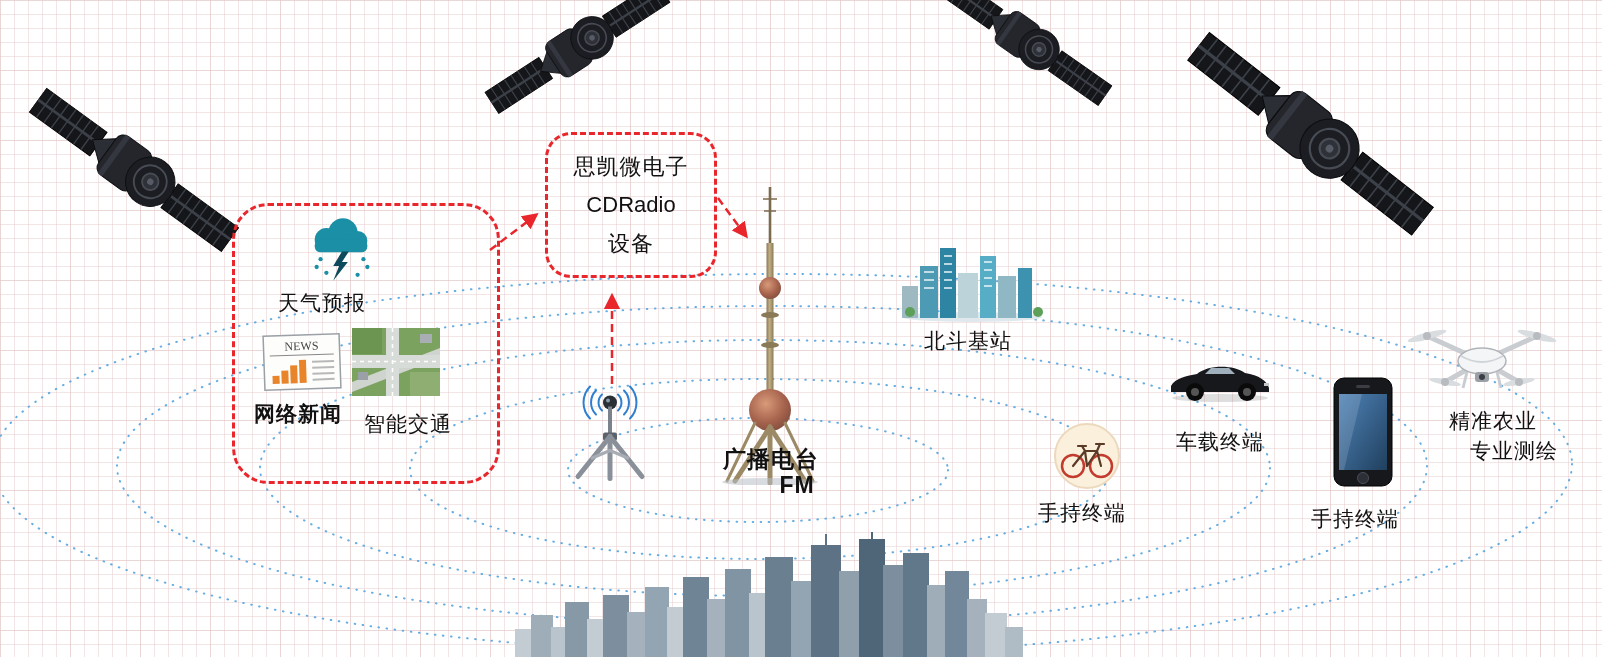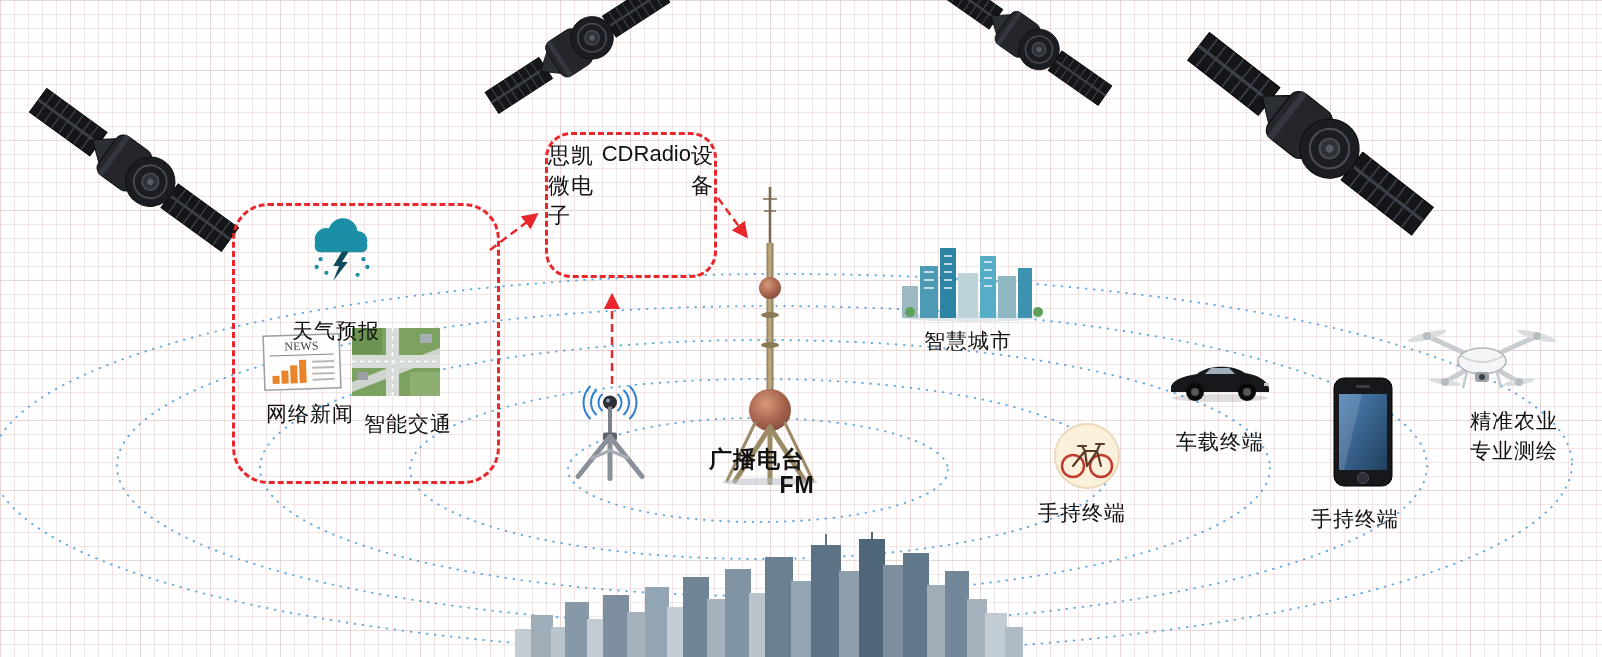--- a/index.html
+++ b/index.html
@@ -19,21 +19,21 @@
   .ellipses{z-index:1;}
   .arrows{z-index:6;}
   .sat{position:absolute;z-index:2;}
   .sat svg{width:100%;height:auto;}
   .redbox{
     position:absolute;border:3px dashed #e8262c;background:transparent;z-index:3;
   }
   .left-box{left:232px;top:203px;width:262px;height:275px;border-radius:36px;}
   .cd-box{
     left:545px;top:132px;width:172px;height:146px;border-radius:26px;z-index:4;
-    display:flex;flex-direction:row;align-items:flex-start;justify-content:space-evenly;
+    display:flex;flex-direction:column;align-items:center;justify-content:space-evenly;
     padding:6px 0;box-sizing:border-box;
   }
   .cd-line{font-size:22px;color:#111;letter-spacing:1px;}
   .cd-line.bold{font-weight:400;letter-spacing:0;}
   .lbl{position:absolute;font-size:21px;color:#111;text-align:center;z-index:5;letter-spacing:1px;white-space:nowrap;}
   .lbl.bold{font-weight:700;font-size:23px;}
   .icon{position:absolute;z-index:4;}
   .icon svg{width:100%;height:100%;}
 </style>
 </head>
@@ -114,21 +114,21 @@
       <g fill="#1b8fa5">
         <circle cx="18" cy="50" r="2.2"></circle>
           <circle cx="14" cy="58" r="2.2"></circle>
           <circle cx="62" cy="50" r="2.2"></circle>
         <circle cx="66" cy="58" r="2.2"></circle>
           <circle cx="24" cy="64" r="2.2"></circle>
           <circle cx="56" cy="66" r="2.2"></circle>
       </g>
     </svg>
   </div>
-  <div class="lbl" style="left:266px;top:289px;width:140px;margin-top:28px;">天气预报</div>
+  <div class="lbl" style="left:252px;top:289px;width:140px;">天气预报</div>
 
   <div class="icon" style="left:262px;top:330px;width:80px;height:64px;">
     <svg viewBox="0 0 80 62">
       <g transform="rotate(-2 40 31)">
         <rect x="2" y="4" width="76" height="54" fill="#fdfdfb" stroke="#9aa0a6" stroke-width="1.5"></rect>
         <text x="40" y="19" text-anchor="middle" font-size="12" font-family="Liberation Serif, serif" fill="#444">NEWS</text>
         <line x1="8" y1="24" x2="72" y2="24" stroke="#888" stroke-width="1"></line>
         <g fill="#e8842a">
           <rect x="10" y="44" width="7" height="8"></rect>
           <rect x="19" y="39" width="7" height="13"></rect>
@@ -137,21 +137,21 @@
         </g>
         <g stroke="#b8b8b8" stroke-width="2">
           <line x1="50" y1="31" x2="72" y2="31"></line>
             <line x1="50" y1="37" x2="72" y2="37"></line>
           <line x1="50" y1="43" x2="72" y2="43"></line>
             <line x1="50" y1="49" x2="72" y2="49"></line>
         </g>
       </g>
     </svg>
   </div>
-  <div class="lbl" style="left:240px;top:400px;width:140px;">网络新闻</div>
+  <div class="lbl" style="left:228px;top:400px;width:140px;font-weight:bold;">网络新闻</div>
 
   <div class="icon" style="left:352px;top:328px;width:88px;height:68px;">
     <svg viewBox="0 0 88 68">
       <rect x="0" y="0" width="88" height="68" fill="#7ca25f"></rect>
       <rect x="0" y="0" width="30" height="26" fill="#6b9550"></rect>
       <rect x="58" y="44" width="30" height="24" fill="#8fae72"></rect>
       <path d="M0,54 L88,20 L88,30 L0,64 Z" fill="#cfd4cf"></path>
       <rect x="34" y="0" width="13" height="68" fill="#d8dcd8"></rect>
       <rect x="0" y="27" width="88" height="13" fill="#d8dcd8"></rect>
       <line x1="40.5" y1="0" x2="40.5" y2="68" stroke="#ffffff" stroke-width="1.5" stroke-dasharray="4 4"></line>
@@ -210,21 +210,21 @@
       <g stroke="#9c8a66" stroke-linecap="round">
         <path d="M65,242 L30,296" stroke-width="5"></path>
         <path d="M65,242 L100,296" stroke-width="5"></path>
         <path d="M65,244 L65,298" stroke-width="5"></path>
         <path d="M50,238 L22,296" stroke-width="3"></path>
         <path d="M80,238 L108,296" stroke-width="3"></path>
       </g>
       <ellipse cx="65" cy="297" rx="48" ry="4" fill="#b8c0c6" opacity="0.55"></ellipse>
     </svg>
   </div>
-  <div class="lbl bold" style="left:682px;top:444px;width:150px;font-family:Liberation Mono, monospace;">广播电台</div>
+  <div class="lbl bold" style="left:696px;top:444px;width:150px;font-family:Liberation Mono, monospace;">广播电台</div>
   <div class="lbl bold" style="left:722px;top:472px;width:150px;">FM</div>
 
   <div class="icon" style="left:900px;top:228px;width:145px;height:95px;">
     <svg viewBox="0 0 145 95">
       <ellipse cx="72" cy="89" rx="70" ry="5" fill="#dfe8ec"></ellipse>
       <rect x="2" y="58" width="16" height="32" fill="#9fb9c2"></rect>
       <rect x="20" y="38" width="18" height="52" fill="#4d9ab5"></rect>
       <rect x="40" y="20" width="16" height="70" fill="#2e85a3"></rect>
       <rect x="58" y="45" width="20" height="45" fill="#bcd3da"></rect>
       <rect x="80" y="28" width="16" height="62" fill="#57acc6"></rect>
@@ -232,21 +232,21 @@
       <rect x="118" y="40" width="14" height="50" fill="#3d93af"></rect>
       <g stroke="#eaf5f8" stroke-width="1.5">
         <path d="M44,28h8 M44,36h8 M44,44h8 M44,52h8 M44,60h8"></path>
         <path d="M84,34h8 M84,42h8 M84,50h8 M84,58h8"></path>
         <path d="M24,44h10 M24,52h10 M24,60h10"></path>
       </g>
       <circle cx="10" cy="84" r="5" fill="#5da05a"></circle>
       <circle cx="138" cy="84" r="5" fill="#5da05a"></circle>
     </svg>
   </div>
-  <div class="lbl" style="left:898px;top:327px;width:140px;">智慧城市</div>
+  <div class="lbl" style="left:898px;top:327px;width:140px;">北斗基站</div>
 
   <div class="icon" style="left:1165px;top:352px;width:110px;height:52px;">
     <svg viewBox="0 0 110 52">
       <ellipse cx="55" cy="46" rx="48" ry="4" fill="rgba(0,0,0,0.13)"></ellipse>
       <path d="M6,40 L6,34 C10,26 22,24 32,22 C42,13 68,12 80,21 C94,23 102,29 104,36 L104,40 Z" fill="#16181c"></path>
       <polygon points="40,22 70,22 64,16 46,16" fill="#9fb0bc"></polygon>
       <rect x="99" y="31" width="5" height="3" fill="#c8c8c8"></rect>
       <circle cx="30" cy="40" r="9" fill="#0a0a0a"></circle>
         <circle cx="30" cy="40" r="4" fill="#555"></circle>
       <circle cx="82" cy="40" r="9" fill="#0a0a0a"></circle>
@@ -301,21 +301,21 @@
       <ellipse cx="77" cy="45" rx="24" ry="13" fill="#f4f5f6" stroke="#b0b4b8" stroke-width="1.5"></ellipse>
       <path d="M56,40 Q77,52 98,40" stroke="#d0d4d8" fill="none" stroke-width="2"></path>
       <g stroke="#c9cdd1" stroke-width="3">
           <path d="M62,56 L58,72"></path>
           <path d="M92,56 L96,72"></path>
         </g>
       <rect x="70" y="56" width="14" height="10" rx="3" fill="#9aa0a6"></rect>
       <circle cx="77" cy="61" r="3" fill="#3a3f45"></circle>
     </svg>
   </div>
-  <div class="lbl" style="left:1428px;top:407px;width:130px;text-align:right;">精准农业</div>
+  <div class="lbl" style="left:1428px;top:407px;width:130px;text-align:center;">精准农业</div>
   <div class="lbl" style="left:1428px;top:437px;width:130px;text-align:right;">专业测绘</div>
 
   <div class="icon" style="left:515px;top:532px;width:520px;height:125px;z-index:3;">
     <svg viewBox="0 0 520 125" preserveAspectRatio="none">
       <g>
         <rect x="0" y="97" width="18" height="28" fill="#c3ccd3"></rect>
         <rect x="16" y="83" width="22" height="42" fill="#9fadb8"></rect>
         <rect x="36" y="95" width="16" height="30" fill="#b9c4cc"></rect>
         <rect x="50" y="70" width="24" height="55" fill="#8798a6"></rect>
         <rect x="72" y="87" width="18" height="38" fill="#c3ccd3"></rect>

